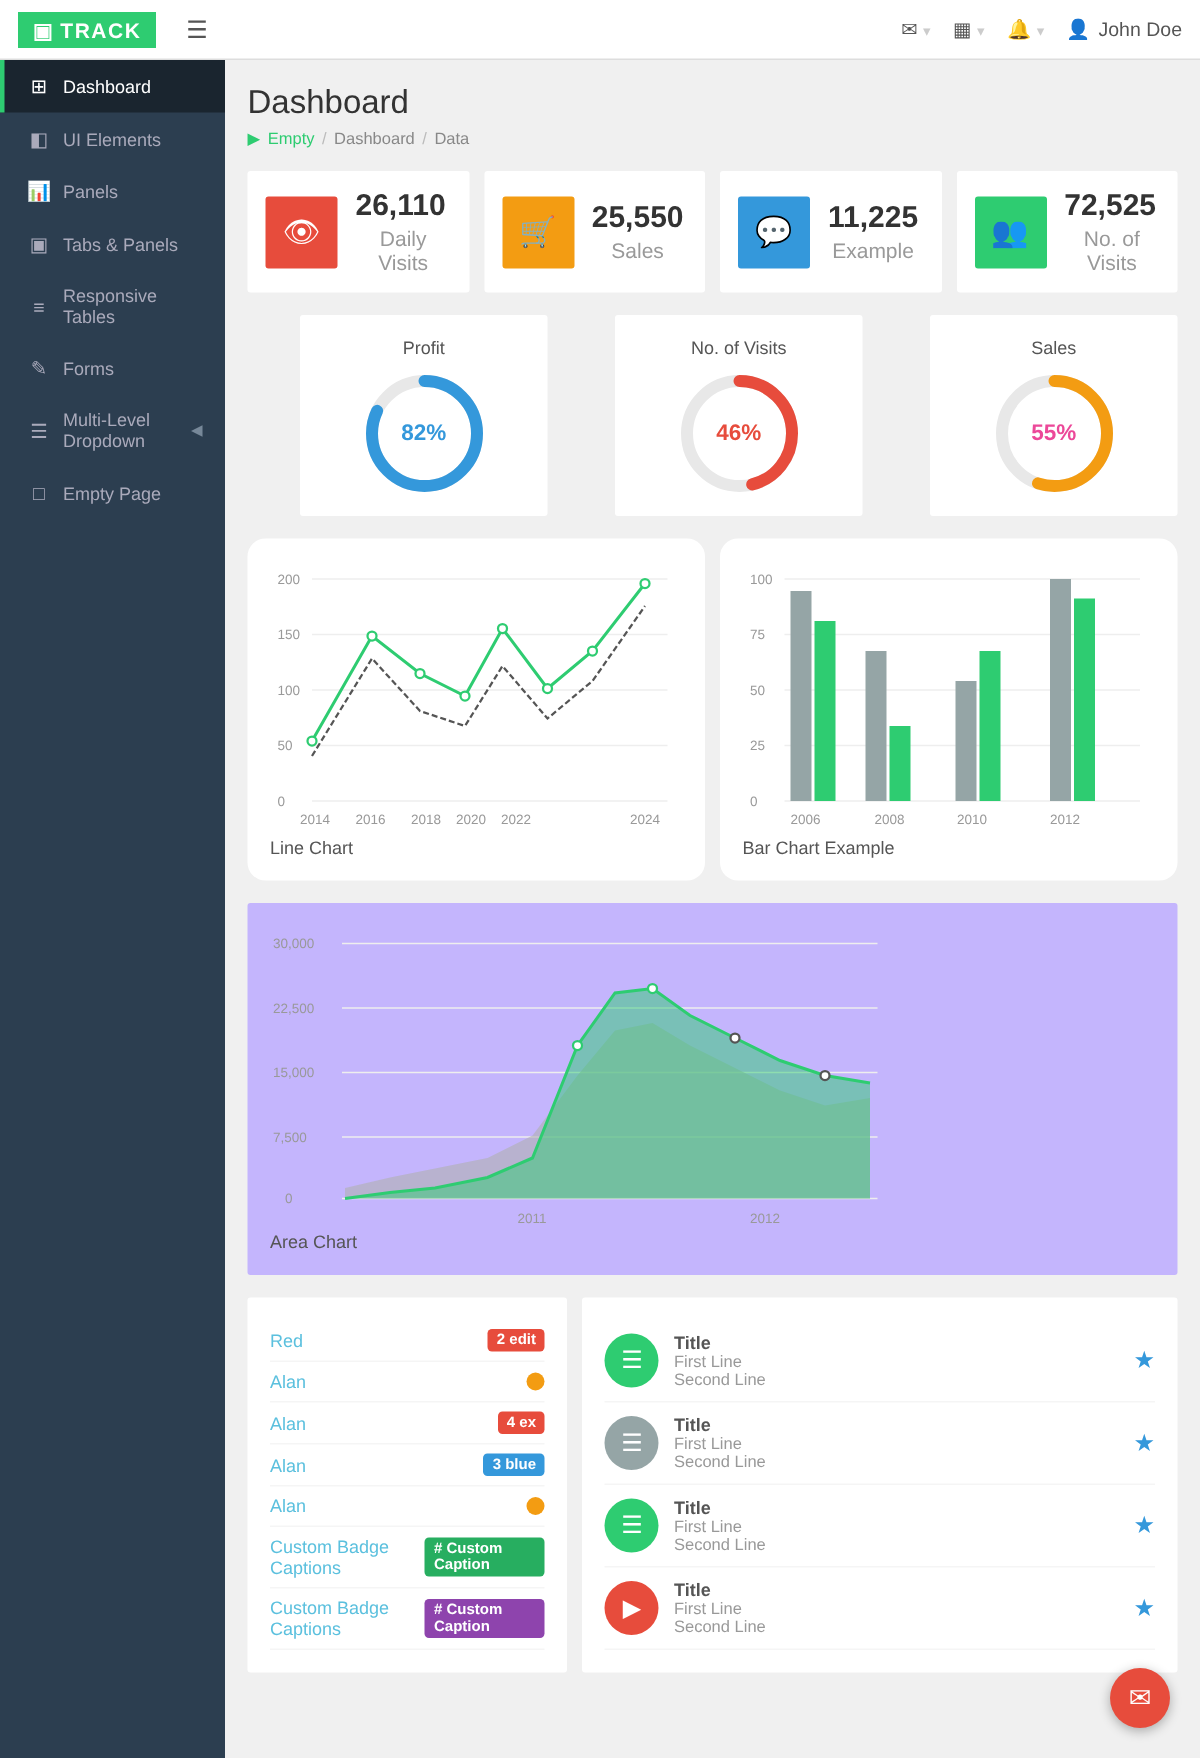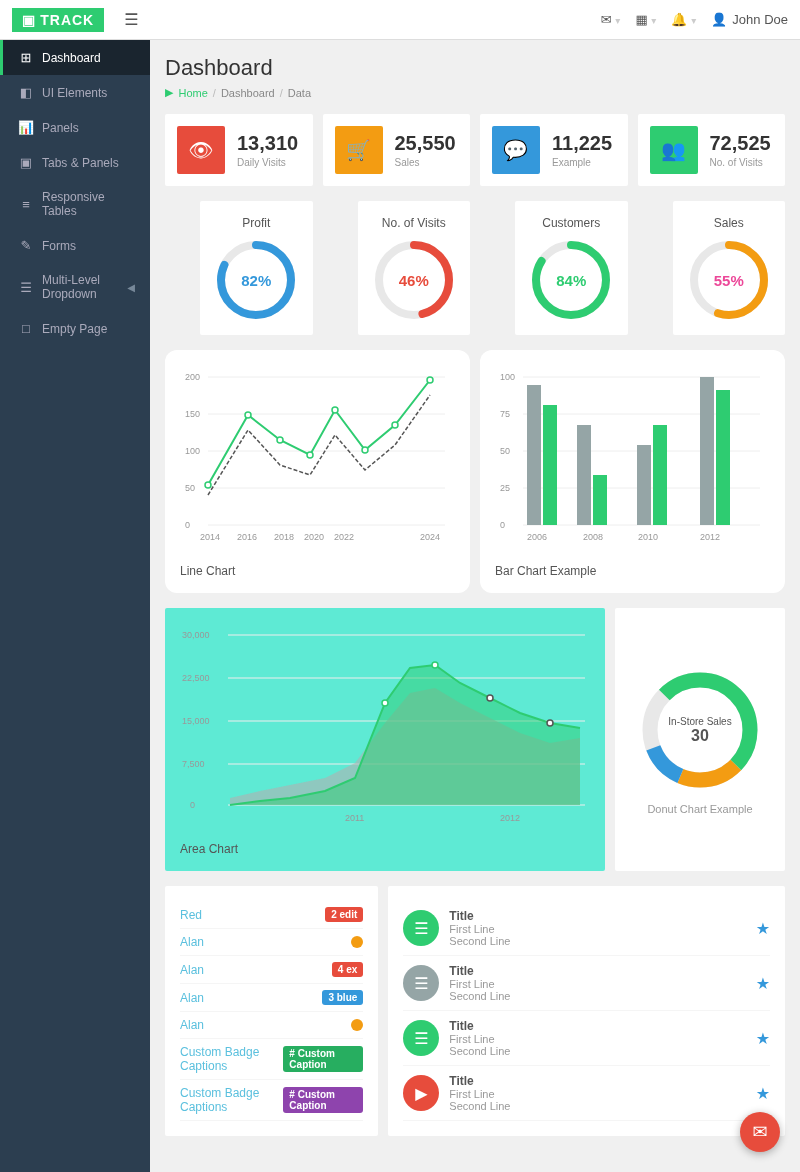--- a/index.html
+++ b/index.html
@@ -32,42 +32,42 @@
     .page-title { font-size: 22px; font-weight: 300; color: #333; margin-bottom: 5px; }
     .breadcrumb { display: flex; align-items: center; gap: 5px; font-size: 11px; color: #888; margin-bottom: 15px; }
     .breadcrumb a { color: #2ecc71; text-decoration: none; }
     .breadcrumb-sep { color: #bbb; }
 
     
     .stat-cards { display: flex; gap: 10px; margin-bottom: 15px; }
     .stat-card { flex: 1; background: #fff; display: flex; align-items: center; padding: 12px; border-radius: 2px; }
     .stat-icon { width: 48px; height: 48px; display: flex; align-items: center; justify-content: center; border-radius: 2px; margin-right: 12px; font-size: 20px; color: #fff; flex-shrink: 0; }
     .stat-info .stat-number { font-size: 20px; font-weight: bold; color: #333; }
-    .stat-info .stat-label { font-size: 10px; color: #999; margin-top: 2px; }
+    .stat-info .stat-label { font-size: 14px; color: #999; margin-top: 2px; text-align: center; }
 
     
     .donut-cards { display: flex; gap: 10px; margin-bottom: 15px; }
     .donut-card { flex: 1; background: #fff; padding: 15px; border-radius: 2px; display: flex; flex-direction: column; align-items: center; margin-left: 35px; }
     .donut-card-title { font-size: 12px; color: #555; margin-bottom: 10px; align-self: flex-start; width: 100%; text-align: center; }
     .donut-wrapper { position: relative; width: 80px; height: 80px; }
     .donut-label { position: absolute; top: 50%; left: 50%; transform: translate(-50%, -50%); font-size: 15px; font-weight: bold; }
 
     
     .donut-svg { transform: rotate(-90deg); }
 
     
     .charts-row { display: flex; gap: 10px; margin-bottom: 15px; }
     .chart-panel { background: #fff; padding: 15px; border-radius: 12px; }
     .chart-panel.line-chart { flex: 1; }
     .chart-panel.bar-chart { flex: 1; }
-    .chart-title { font-size: 12px; color: #555; margin-top: 16px; }
+    .chart-title { font-size: 12px; color: #555; margin-top: 1px; }
 
     
     .area-row { display: flex; gap: 10px; margin-bottom: 15px; }
-    .area-panel { background: #5eead4; padding: 15px; border-radius: 2px; flex: 2; }
+    .area-panel { background: #c4b5fd; padding: 15px; border-radius: 2px; flex: 2; }
     .donut-panel { background: #fff; padding: 15px; border-radius: 2px; flex: 1; display: flex; flex-direction: column; align-items: center; justify-content: center; }
     .donut-panel-title { font-size: 11px; color: #999; margin-top: 8px; }
 
     
     .bottom-row { display: flex; gap: 10px; }
     .tasks-panel { background: #fff; padding: 15px; border-radius: 2px; flex: 1; }
     .user-list-panel { background: #fff; padding: 15px; border-radius: 2px; flex: 2; }
     .panel-title { font-size: 13px; font-weight: bold; color: #555; margin-bottom: 12px; border-bottom: 1px solid #eee; padding-bottom: 8px; }
 
     
@@ -151,32 +151,32 @@
       <div class="sidebar-item">
         <span class="si-icon">□</span>
     <span class="si-label">Empty Page</span>
     </div>
     </div>
 
   <div class="main">
     <div class="page-title">Dashboard</div>
     <div class="breadcrumb">
       <span style="color:#2ecc71">▶</span>
-      <a href="#">Home</a>
+      <a href="#">Empty</a>
       <span class="breadcrumb-sep">/</span>
       <span>Dashboard</span>
       <span class="breadcrumb-sep">/</span>
       <span>Data</span>
     </div>
 
     <div class="stat-cards" id="stat-cards-container">
         <div class="stat-card">
           <div class="stat-icon" style="background:#e74c3c">👁</div>
     <div class="stat-info">
-      <div class="stat-number">13,310</div>
+      <div class="stat-number">26,110</div>
       <div class="stat-label">Daily Visits</div>
     </div>
         </div>
         <div class="stat-card">
           <div class="stat-icon" style="background:#f39c12">🛒</div>
     <div class="stat-info">
       <div class="stat-number">25,550</div>
       <div class="stat-label">Sales</div>
     </div>
         </div>
@@ -211,30 +211,20 @@
           <div class="donut-card-title">No. of Visits</div>
     <div class="donut-wrapper">
       <svg width="80" height="80" class="donut-svg">
         <circle cx="40" cy="40" r="35" fill="none" stroke="#e8e8e8" stroke-width="8"></circle>
         <circle cx="40" cy="40" r="35" fill="none" stroke="#e74c3c" stroke-width="8" stroke-dasharray="101.2 118.8" stroke-linecap="round"></circle>
       </svg>
       <div class="donut-label" style="color:#e74c3c">46%</div>
     </div>
         </div>
         <div class="donut-card">
-          <div class="donut-card-title">Customers</div>
-    <div class="donut-wrapper">
-      <svg width="80" height="80" class="donut-svg">
-        <circle cx="40" cy="40" r="35" fill="none" stroke="#e8e8e8" stroke-width="8"></circle>
-        <circle cx="40" cy="40" r="35" fill="none" stroke="#2ecc71" stroke-width="8" stroke-dasharray="184.7 35.2" stroke-linecap="round"></circle>
-      </svg>
-      <div class="donut-label" style="color:#2ecc71">84%</div>
-    </div>
-        </div>
-        <div class="donut-card">
           <div class="donut-card-title">Sales</div>
     <div class="donut-wrapper">
       <svg width="80" height="80" class="donut-svg">
         <circle cx="40" cy="40" r="35" fill="none" stroke="#e8e8e8" stroke-width="8"></circle>
         <circle cx="40" cy="40" r="35" fill="none" stroke="#f39c12" stroke-width="8" stroke-dasharray="121.0 99.0" stroke-linecap="round"></circle>
       </svg>
       <div class="donut-label" style="color:#ec4899">55%</div>
     </div>
         </div>
       </div>
@@ -341,31 +331,20 @@
           <circle cx="255" cy="42" r="3" fill="white" stroke="#2ecc71" stroke-width="1.5"></circle>
           <circle cx="310" cy="75" r="3" fill="white" stroke="#555" stroke-width="1.5"></circle>
           <circle cx="370" cy="100" r="3" fill="white" stroke="#555" stroke-width="1.5"></circle>
 
           <text x="165" y="198" font-size="9" fill="#999">2011</text>
           <text x="320" y="198" font-size="9" fill="#999">2012</text>
         </svg>
         <div class="chart-title">Area Chart</div>
       </div>
 
-      <div class="donut-panel">
-        <svg width="130" height="130">
-          <circle cx="65" cy="65" r="50" fill="none" stroke="#e8e8e8" stroke-width="15"></circle>
-          <circle cx="65" cy="65" r="50" fill="none" stroke="#2ecc71" stroke-width="15" stroke-dasharray="157 157" stroke-dashoffset="40" transform="rotate(-90 65 65)"></circle>
-          <circle cx="65" cy="65" r="50" fill="none" stroke="#f39c12" stroke-width="15" stroke-dasharray="60 254" stroke-dashoffset="-117" transform="rotate(-90 65 65)"></circle>
-          <circle cx="65" cy="65" r="50" fill="none" stroke="#3498db" stroke-width="15" stroke-dasharray="40 274" stroke-dashoffset="-177" transform="rotate(-90 65 65)"></circle>
-          <text x="65" y="60" text-anchor="middle" font-size="10" fill="#555">In-Store Sales</text>
-          <text x="65" y="76" text-anchor="middle" font-size="16" font-weight="bold" fill="#555">30</text>
-        </svg>
-        <div class="donut-panel-title">Donut Chart Example</div>
-      </div>
     </div>
 
     <div class="bottom-row">
       <div class="tasks-panel">
         <div id="tasks-container">
             <div class="task-item">
               <span class="task-name">Red</span>
               <span class="task-badge badge-red">2 edit</span>
             </div>
             <div class="task-item">

